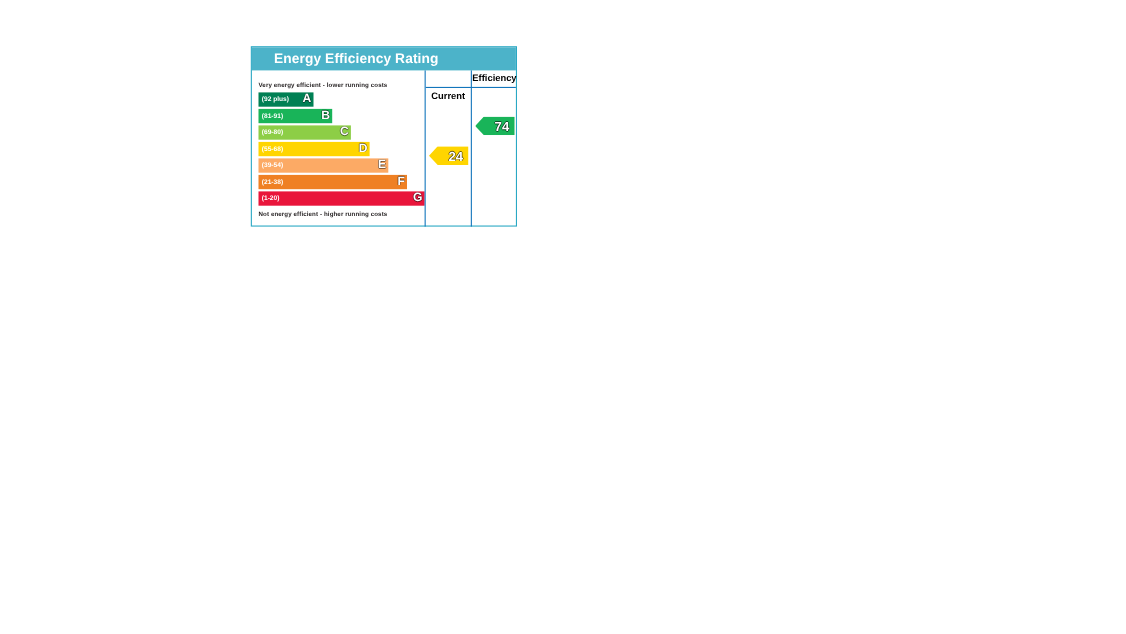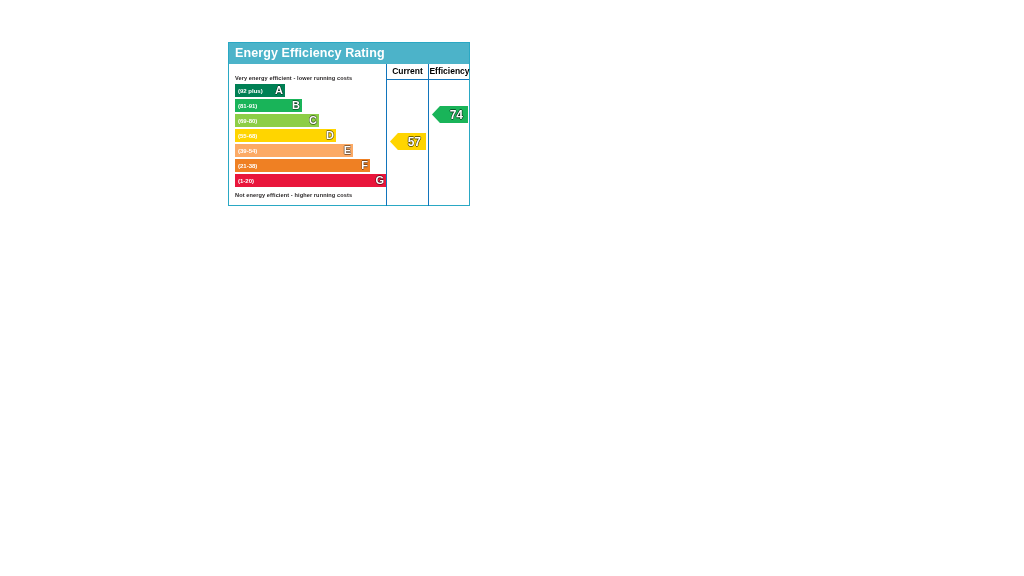--- a/index.html
+++ b/index.html
@@ -28,21 +28,21 @@
   }
 
   
   .epc-title {
     height: 21px;
     background: #4cb3c9;
     color: #ffffff;
     font-size: 12.5px;
     font-weight: bold;
     line-height: 21px;
-    padding-left: 6px;
+    padding-left: 20px;
     letter-spacing: 0.1px;
     box-sizing: border-box;
     white-space: nowrap;
   }
 
   
   .epc-body {
     position: relative;
     height: 142px;
   }
@@ -63,21 +63,21 @@
     position: absolute;
     top: 0;
     height: 15px;
     font-size: 8.5px;
     font-weight: bold;
     color: #000000;
     text-align: center;
     line-height: 15px;
     white-space: nowrap;
   }
-  .col-head.current   { left: 158px; width: 41px; }
+  .col-head.current   { left: 158px; width: 41px; margin-top: 16px; }
   .col-head.potential { left: 200px; width: 41px; }
 
   
   .head-rule {
     position: absolute;
     left: 158px;
     right: 0;
     top: 15px;
     height: 1px;
     background: #1275bc;
@@ -196,17 +196,17 @@
       <div class="caption bottom">Not energy efficient - higher running costs</div>
     </div>
 
     <div class="col-rule r1"></div>
     <div class="col-rule r2"></div>
     <div class="head-rule"></div>
 
     <div class="col-head current">Current</div>
     <div class="col-head potential">Efficiency</div>
 
-    <div class="val-arrow current" style="background: rgb(255, 213, 0);">57</div>
+    <div class="val-arrow current" style="background: rgb(255, 213, 0);">24</div>
     <div class="val-arrow potential" style="background: rgb(25, 180, 89);">74</div>
 
   </div>
 </div>
 
 </body></html>

